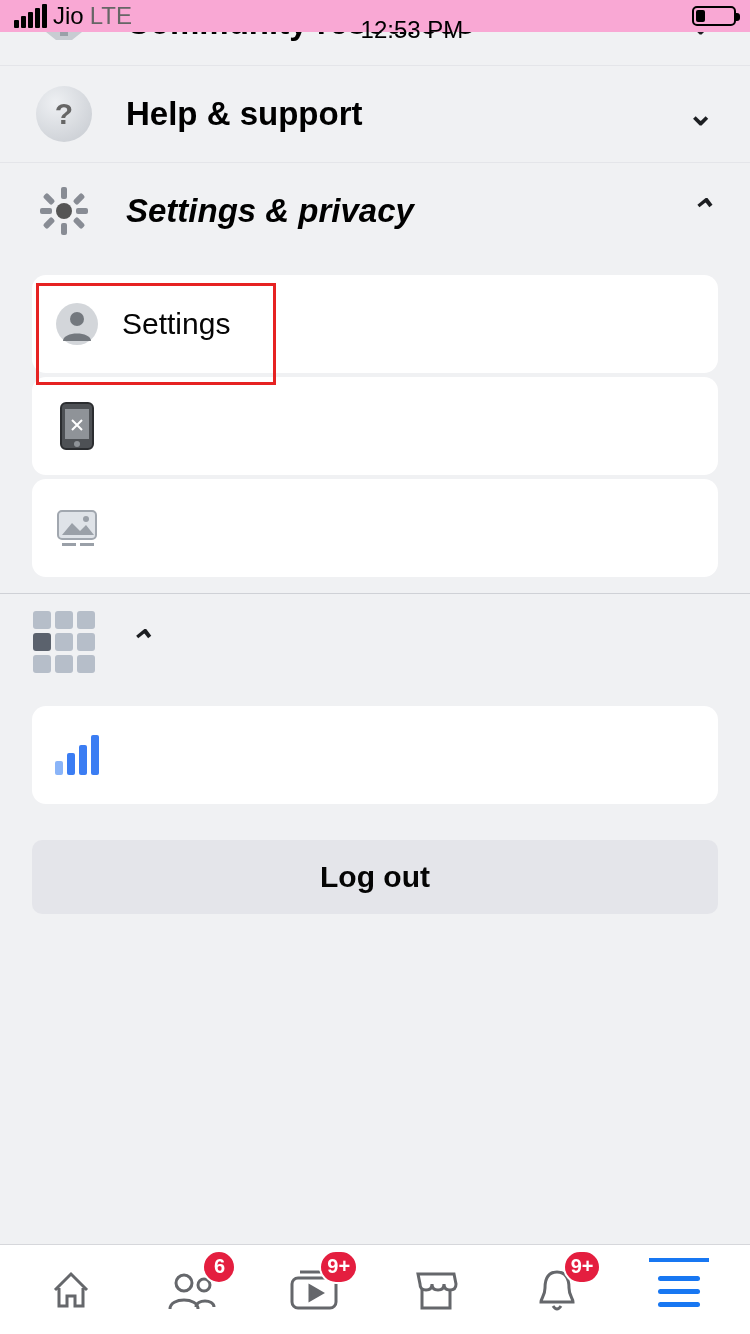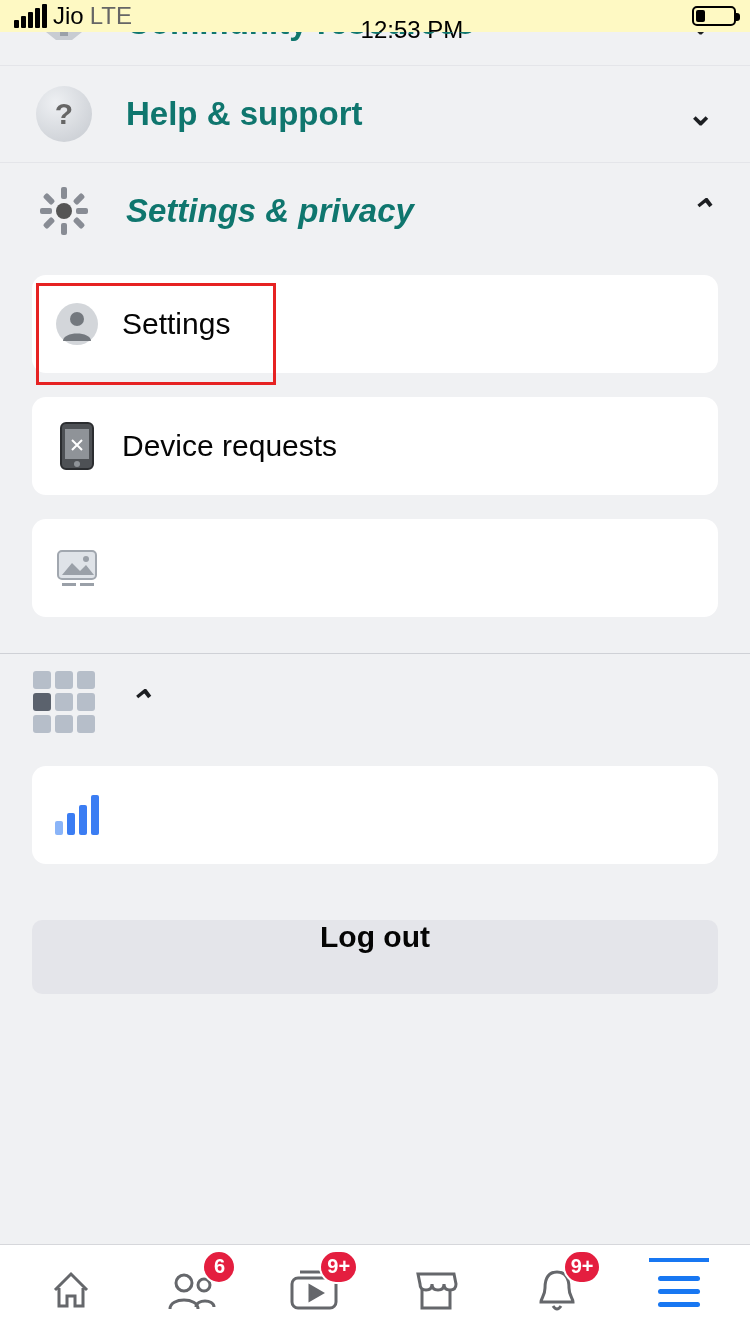--- a/index.html
+++ b/index.html
@@ -10,21 +10,21 @@
   background: #f0f1f3;
   position: relative;
   overflow: hidden;
 }
 .status-bar {
   height: 30px;
   display: flex;
   align-items: center;
   justify-content: space-between;
   padding: 16px 14px;
-  background: #fef9c3;
+  background: #f9a8d4;
   font-size: 24px;
   color: #000;
 }
 .status-left { display: flex; align-items: center; gap: 6px; }
 .status-left .signal { display: flex; align-items: flex-end; gap: 2px; }
 .status-left .signal span { width: 5px; background: #000; border-radius: 1px; }
 .status-left .signal span:nth-child(1){height:8px}
 .status-left .signal span:nth-child(2){height:12px}
 .status-left .signal span:nth-child(3){height:16px}
 .status-left .signal span:nth-child(4){height:20px}
@@ -61,34 +61,34 @@
 }
 .section-header.expanded { border-bottom: none; font-style: italic; }
 .section-icon {
   width: 56px; height: 56px;
   display: flex; align-items: center; justify-content: center;
   flex-shrink: 0;
 }
 .section-title {
   font-size: 33px;
   font-weight: 700;
-  color: #0f766e;
+  color: #000000;
   flex: 1;
 }
 .chevron { font-size: 32px; color: #1c1e21; font-weight: 700; }
 
 .card-list { padding: 16px 32px 4px; }
 .card {
   background: #fff;
   border-radius: 14px;
   display: flex;
   align-items: center;
   padding: 28px 24px;
   gap: 24px;
-  margin-bottom: 24px;
+  margin-bottom: 4px;
 }
 .card.highlighted { position: relative; }
 .highlight-box {
   position: absolute;
   border: 3px solid #e62222;
   top: 8px; left: 4px;
   width: 240px; height: 102px;
   pointer-events: none;
 }
 .card-icon {
@@ -102,20 +102,21 @@
   font-weight: 400;
 }
 .section-divider{ height:1px; background:#cfd1d6; margin-top: 8px;}
 
 .logout-btn {
   margin: 28px 32px 0;
   background: #e4e5ea;
   border-radius: 10px;
   height: 74px;
   display: flex;
+  align-items: center;
   justify-content: center;
   font-size: 30px;
   font-weight: 700;
   color: #050505;
 }
 
 .bottom-nav {
   position: absolute;
   bottom: 0; left: 0; right: 0;
   height: 90px;
@@ -255,21 +256,20 @@
 
     <div class="card">
       <div class="card-icon">
         <svg width="34" height="48" viewBox="0 0 34 48">
             <rect x="1" y="1" width="32" height="46" rx="5" fill="#4e5155" stroke="#2b2d30" stroke-width="2"></rect>
             <rect x="5" y="7" width="24" height="30" fill="#8f9398"></rect>
             <circle cx="17" cy="42" r="3" fill="#8f9398"></circle>
             <path d="M12 18 L22 28 M12 28 L22 18" stroke="#fff" stroke-width="2"></path>
           </svg>
       </div>
-      <div class="card-label">Device requests</div>
     </div>
 
     <div class="card">
       <div class="card-icon">
         <svg width="42" height="42" viewBox="0 0 42 42">
             <rect x="2" y="4" width="38" height="28" rx="4" fill="#dfe3e8" stroke="#a1a7af" stroke-width="2"></rect>
             <path d="M6 28 L16 16 L24 24 L30 18 L38 28" fill="#9aa0a8"></path>
             <circle cx="30" cy="12" r="3" fill="#9aa0a8"></circle>
             <rect x="6" y="36" width="14" height="3" fill="#9aa0a8"></rect>
             <rect x="24" y="36" width="14" height="3" fill="#9aa0a8"></rect>

